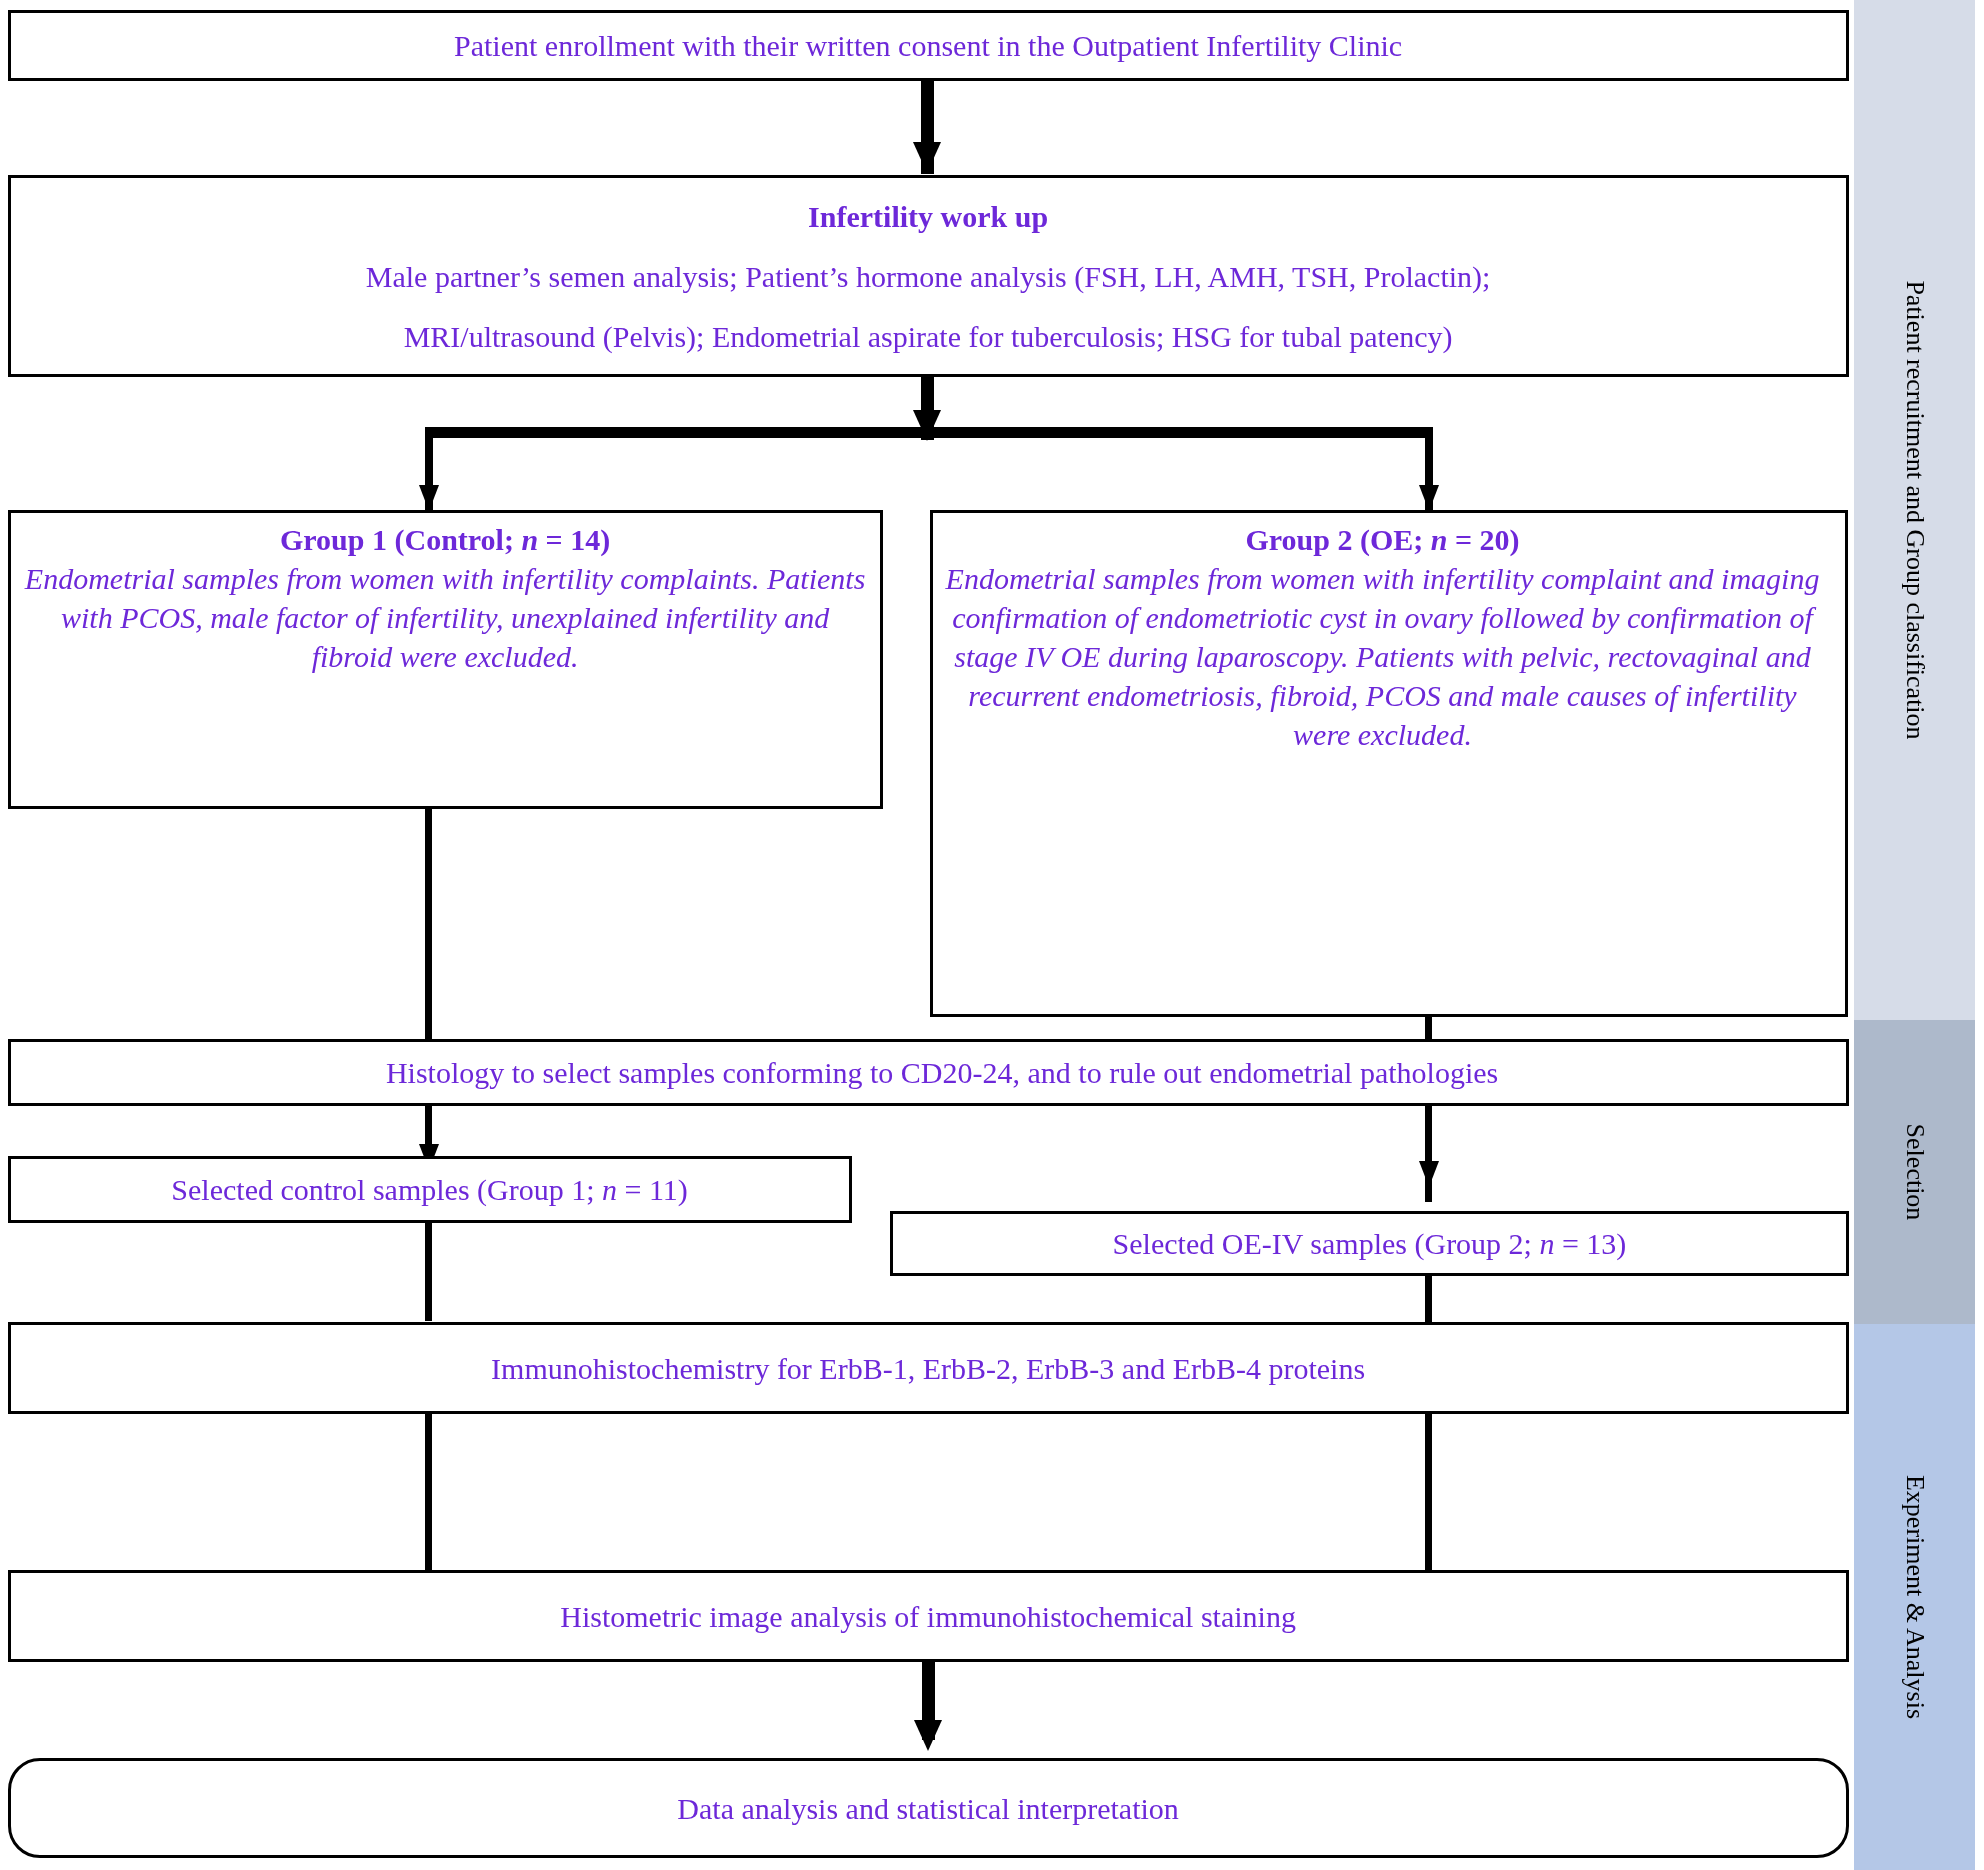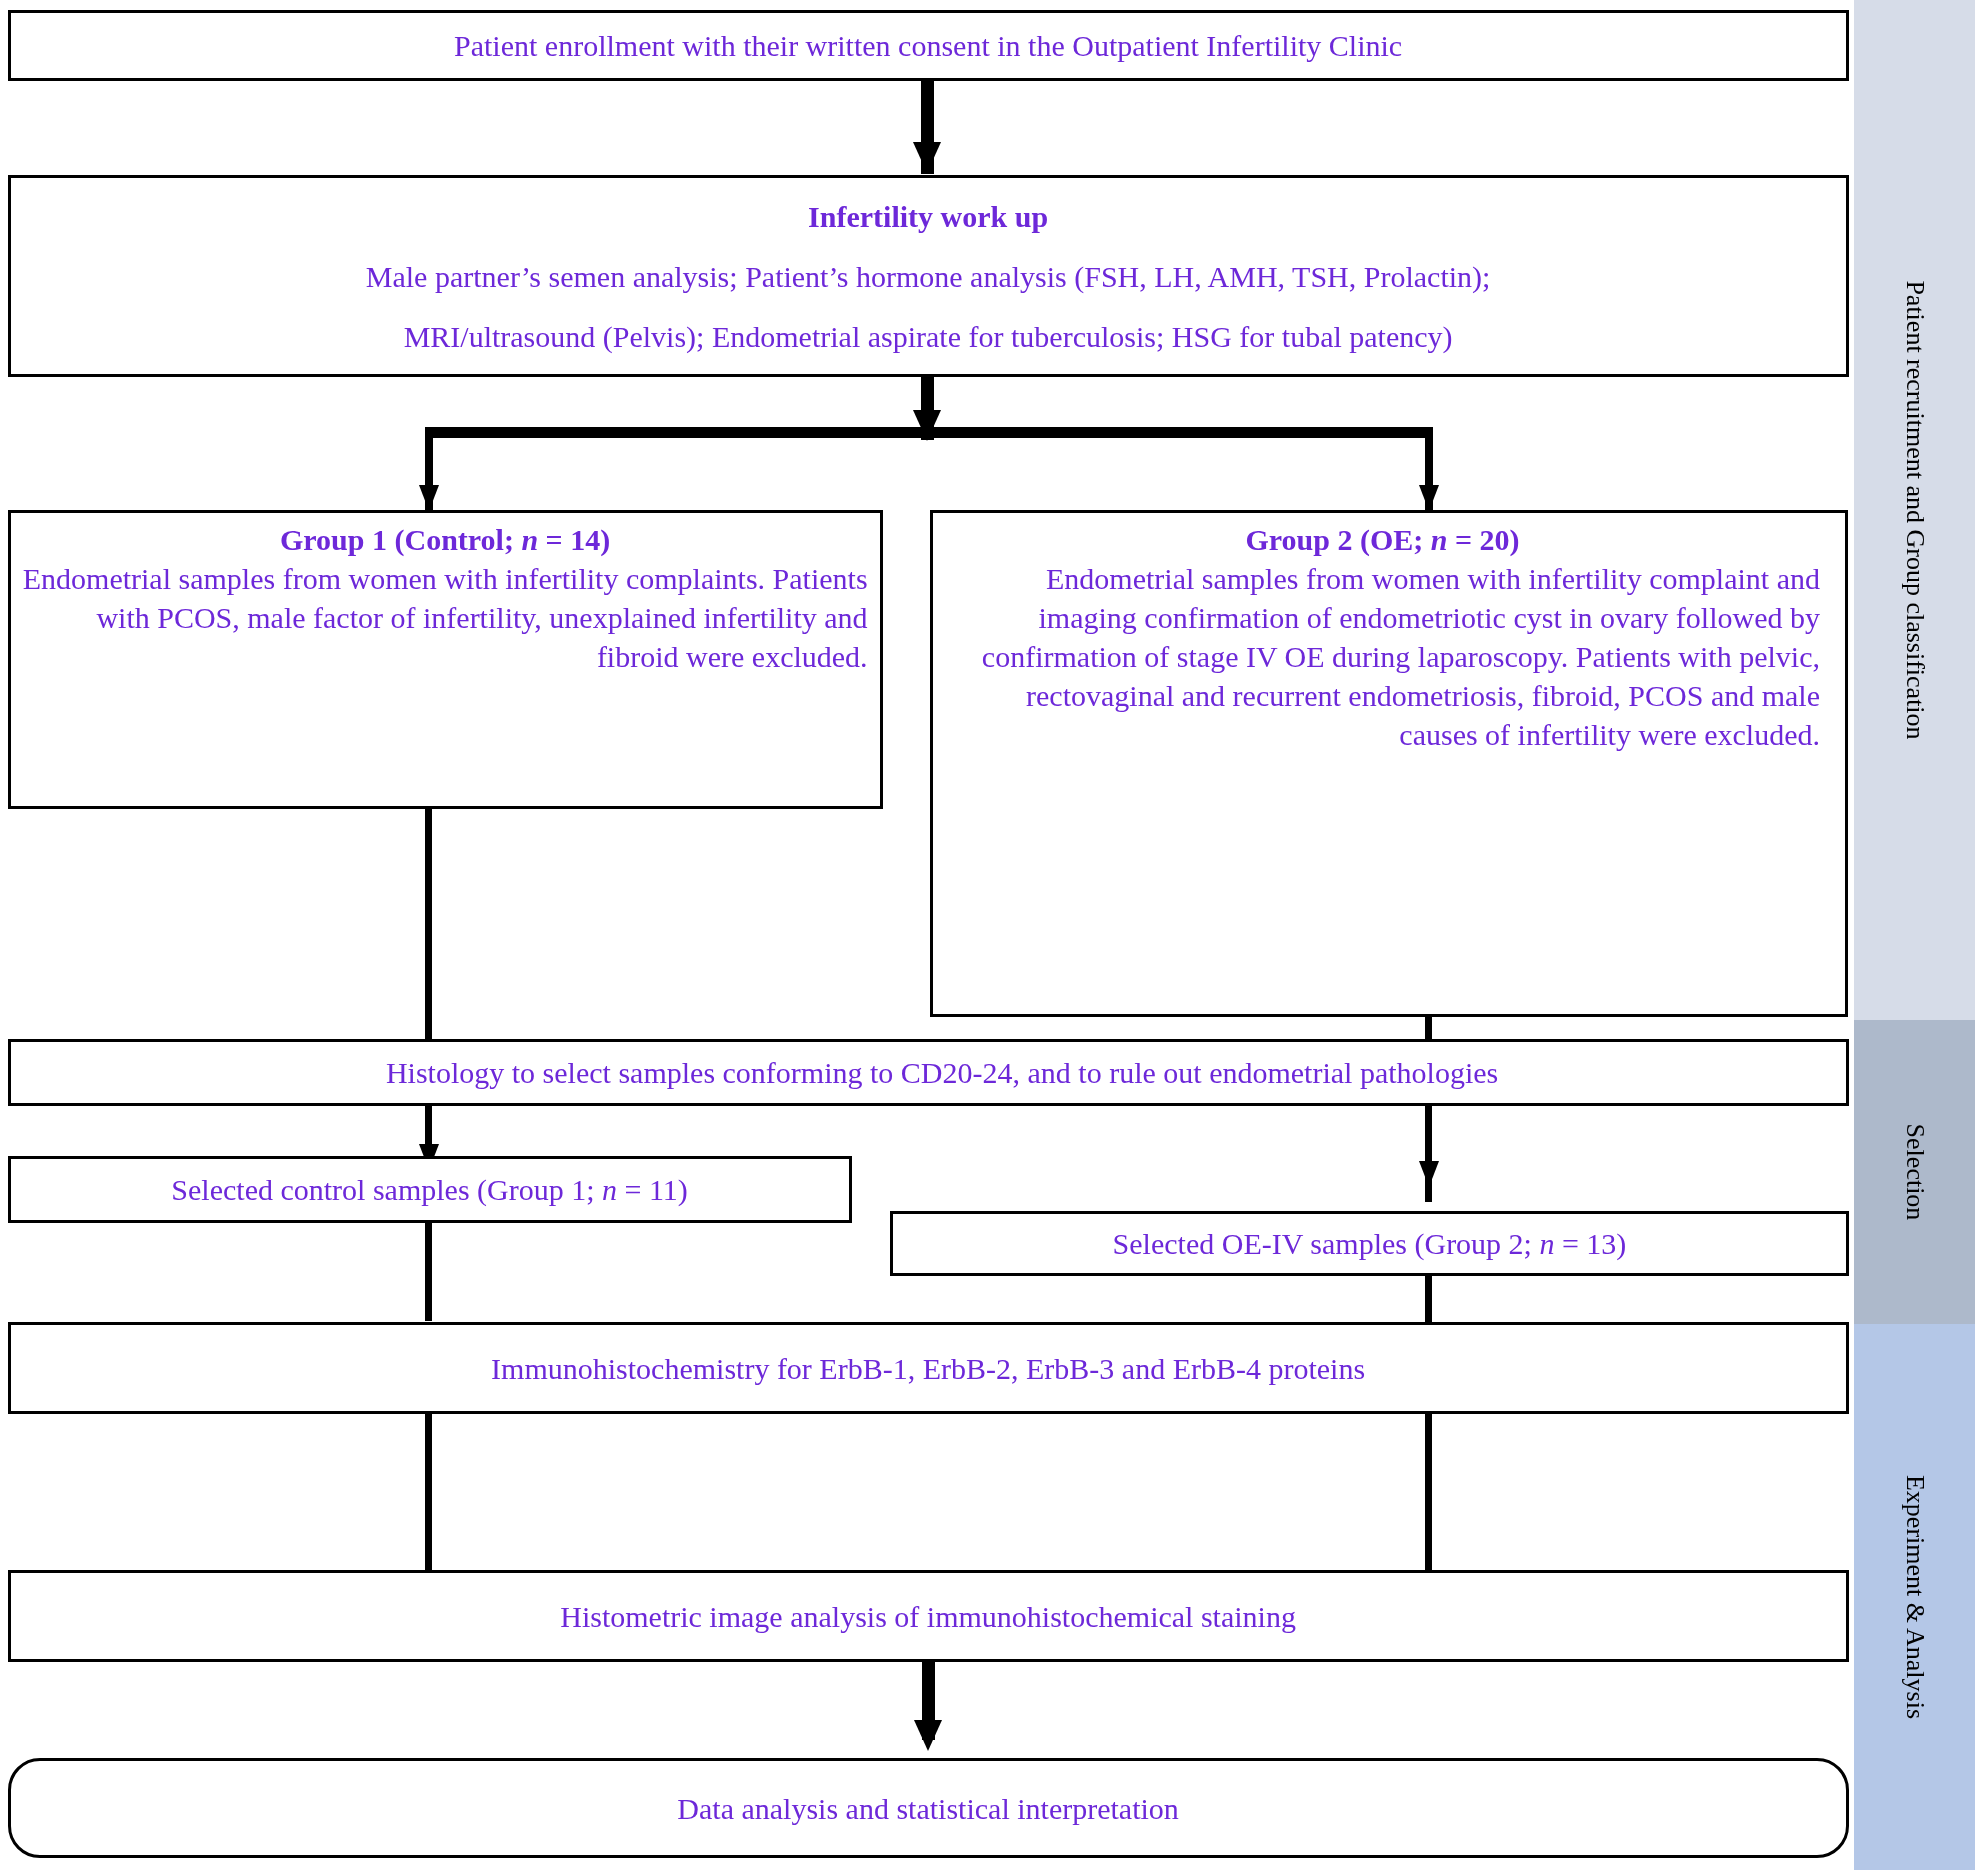--- a/index.html
+++ b/index.html
@@ -17,21 +17,21 @@
     background:#ffffff;
     display:flex;
     flex-direction:column;
     align-items:center;
     justify-content:center;
     text-align:center;
     color:#6d28d9;
     line-height:1.30;
   }
   .box .ttl{font-weight:bold;}
-  .lead{text-align:right;align-self:stretch;}
+  .lead{text-align:center;align-self:stretch;font-style:italic;}
   .ctr{text-align:center;}
   .it{font-style:italic;}
 
   
   .vline{position:absolute;background:#000000;}
   .hline{position:absolute;background:#000000;}
   .arrow{position:absolute;width:0;height:0;border-left:14px solid transparent;border-right:14px solid transparent;border-top:31px solid #000000;}
   .arrow.sm{border-left-width:10px;border-right-width:10px;border-top-width:26px;}
 
   

